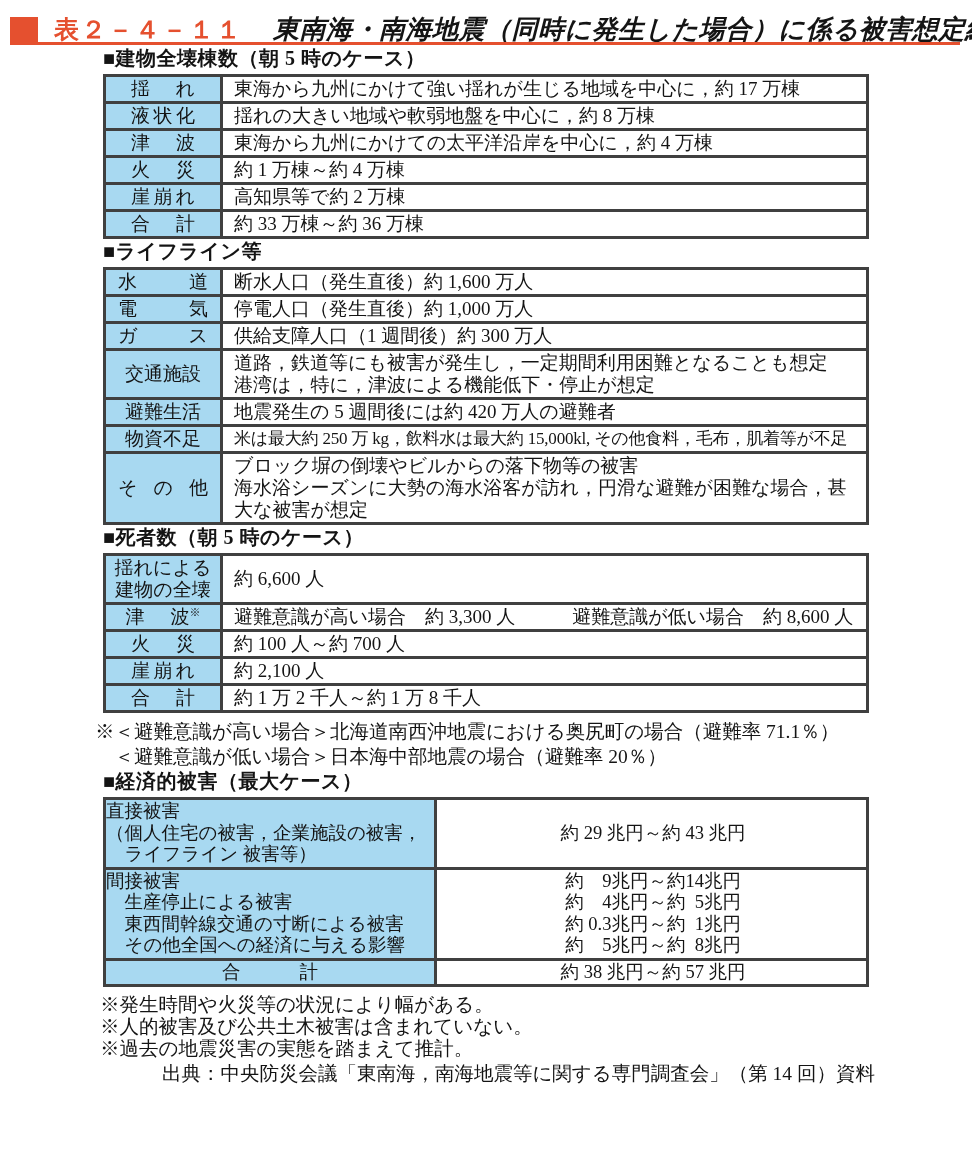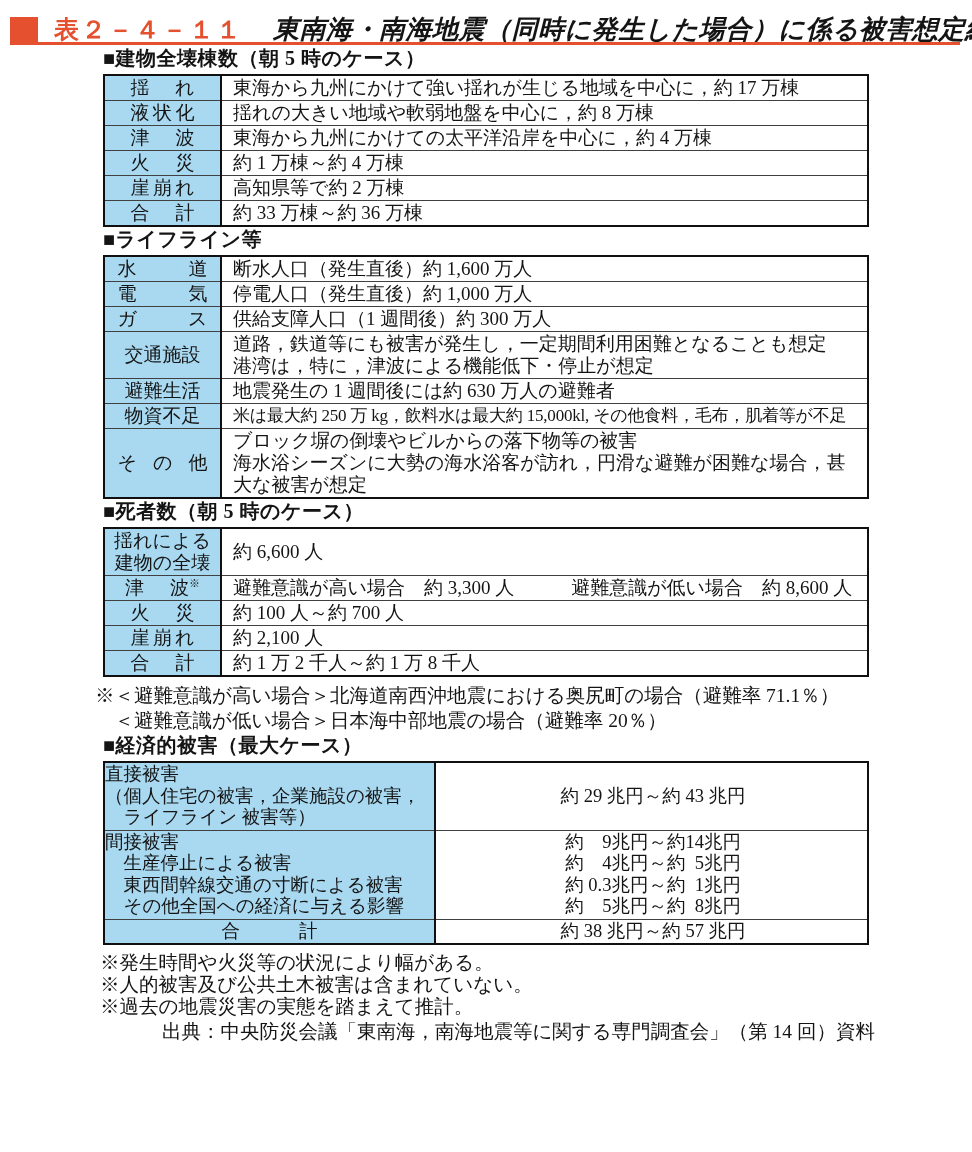--- a/index.html
+++ b/index.html
@@ -20,21 +20,21 @@
     margin-left:30px; letter-spacing:0.5px;font-style:italic; }
   .hdr-rule { position:absolute; left:30px; top:42px; width:930px; height:3px;
     background:var(--accent); }
   
   .sec { margin-left:103px; }
   h2.sec-h { margin:0; font-size:20px; line-height:24px; font-weight:600; letter-spacing:0.5px; }
   .s1{margin-top:30px} .s2{margin-top:20px} .s3{margin-top:16px} .s4{margin-top:14px}
   
   table.t { border-collapse:collapse; width:766px; margin-top:4px;
     border:2px solid #101010; table-layout:fixed; }
-  .t th, .t td { border:1px solid #404040; font-size:19px; font-weight:normal;
+  .t th, .t td { border:3px solid #404040; font-size:19px; font-weight:normal;
     line-height:22px; padding:1px 8px; vertical-align:middle; }
   .t th { background:var(--blue); width:117px; text-align:center;
     border-right:2px solid #101010; }
   .t td { padding-left:11px; white-space:pre-line; }
   .thblock { white-space:pre-line; text-align:center; }
   .jl { display:inline-block; text-align:justify; text-align-last:justify; }
   .jw3{width:64px} .jw4{width:90px} .jw5{width:96px}
   sup.mark { font-size:11px; line-height:0; }
   td.tight { font-size:17px; white-space:nowrap; letter-spacing:-0.2px; padding-right:0; }
   
@@ -105,21 +105,21 @@
       <th><span class="jl jw4">ガス</span></th>
       <td>供給支障人口（1 週間後）約 300 万人</td>
         </tr>
     <tr>
       <th><span>交通施設</span></th>
       <td>道路，鉄道等にも被害が発生し，一定期間利用困難となることも想定
 港湾は，特に，津波による機能低下・停止が想定</td>
         </tr>
     <tr>
       <th><span>避難生活</span></th>
-      <td>地震発生の 1 週間後には約 630 万人の避難者</td>
+      <td>地震発生の 5 週間後には約 420 万人の避難者</td>
         </tr>
     <tr>
       <th><span>物資不足</span></th>
       <td class="tight">米は最大約 250 万 kg，飲料水は最大約 15,000kl, その他食料，毛布，肌着等が不足</td>
         </tr>
     <tr>
       <th><span class="jl jw4">その他</span></th>
       <td>ブロック塀の倒壊やビルからの落下物等の被害
 海水浴シーズンに大勢の海水浴客が訪れ，円滑な避難が困難な場合，甚大な被害が想定</td>
         </tr>

